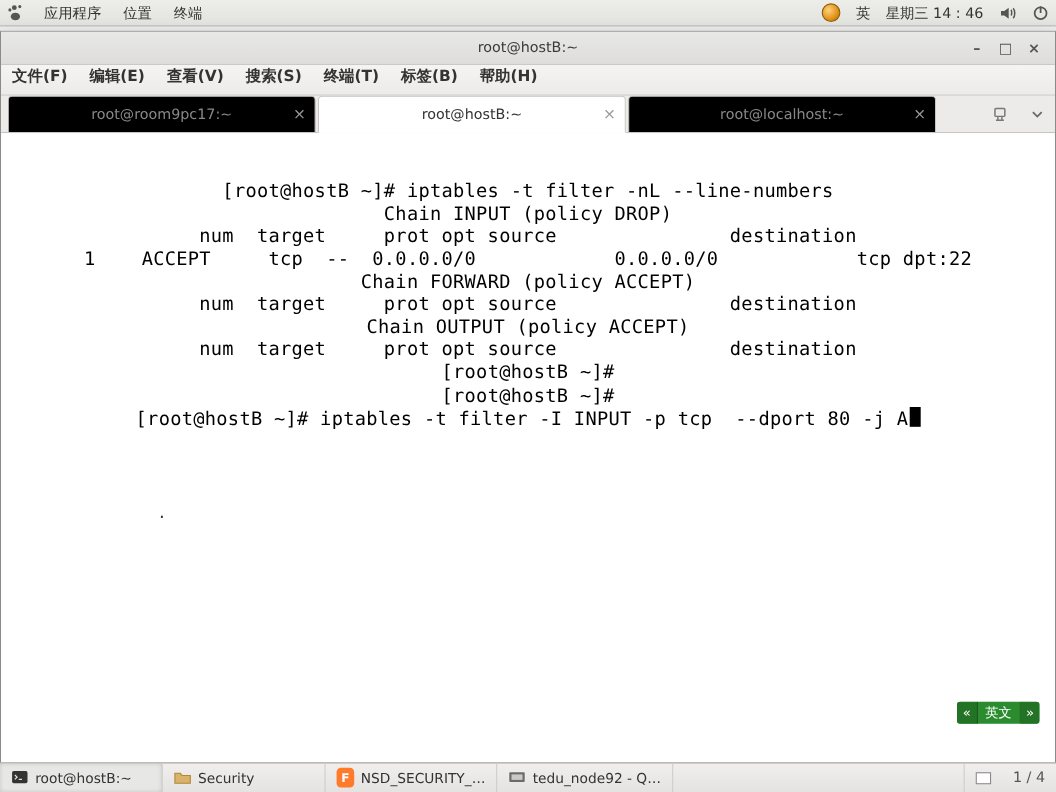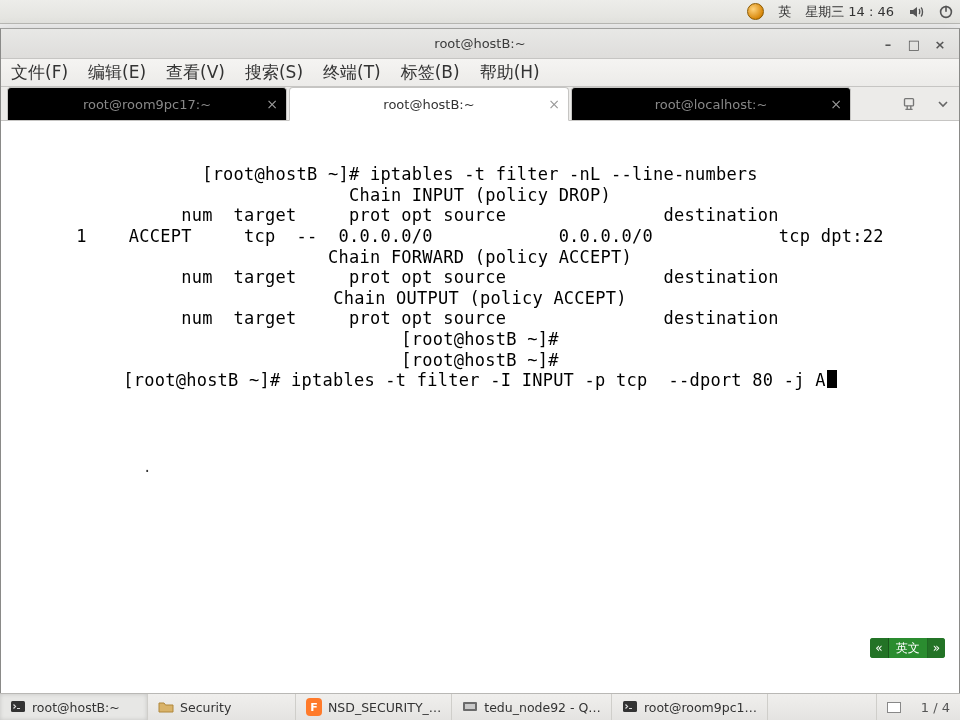--- a/index.html
+++ b/index.html
@@ -63,21 +63,22 @@
   .wbtn.max { right: 36px; }
   .wbtn.close { right: 10px; }
   .menubar {
     height: 28px;
     background: linear-gradient(#f5f4f2,#ecebe9);
     border-bottom: 1px solid #c6c5c3;
     display: flex; align-items: flex-start;
     padding: 0 6px;
     gap: 12px;
     color: #333;
-    font-size: 17px;
+    font-size: 14px;
+    font-weight: bold;
   }
   .menubar .mitem { padding: 2px 4px; cursor: pointer; }
   .tabbar {
     height: 34px;
     background: #ecebe9;
     border-bottom: 1px solid #c6c5c3;
     display: flex; align-items: stretch;
     padding-left: 6px;
     position: relative;
   }
@@ -190,20 +191,35 @@
     gap: 16px;
     font-size: 13px;
   }
   .pager .thumb { width:14px;height:11px;border:1px solid #888;background:#fff; margin-right:4px;}
   .ff-icon {width:18px;height:18px;border-radius:4px;background:#ff7a2a;display:flex;align-items:center;justify-content:center;color:#fff;font-weight:bold;font-size:11px;}
 </style>
 </head>
 <body>
 
 <div class="topbar">
+  <div class="left">
+    <span class="foot">
+      <svg viewBox="0 0 16 16" width="16" height="16">
+          <g fill="#555">
+            <circle cx="7" cy="3" r="2.2"></circle>
+            <circle cx="12" cy="2" r="1.4"></circle>
+            <circle cx="3" cy="5" r="1.4"></circle>
+            <ellipse cx="8" cy="11" rx="4.2" ry="3.4"></ellipse>
+          </g>
+        </svg>
+    </span>
+    <span class="menuitem">应用程序</span>
+    <span class="menuitem">位置</span>
+    <span class="menuitem">终端</span>
+  </div>
   <div class="right">
     <span class="circle-orange"></span>
     <span>英</span>
     <span>星期三 14 : 46</span>
     <span class="vol-icon">
       <svg viewBox="0 0 16 16" width="16" height="16">
           <path fill="#555" d="M2 6h3l4-3v10l-4-3H2z"></path>
           <path fill="none" stroke="#555" stroke-width="1.4" d="M11 5c1 .8 1 4.2 0 5M13 3.5c2 1.6 2 7.4 0 9"></path>
         </svg>
     </span>
@@ -301,26 +317,17 @@
   </div>
   <div class="task">
     <span class="ticon">
       <svg viewBox="0 0 16 16" width="16" height="16">
           <rect x="1" y="3" width="14" height="9" rx="1" fill="#6b6b6b"></rect>
           <rect x="3" y="5" width="10" height="5" fill="#c9c9c9"></rect>
         </svg>
     </span>
     <span>tedu_node92 - Q…</span>
   </div>
-  <div class="task">
-    <span class="ticon">
-      <svg viewBox="0 0 16 16" width="16" height="16">
-          <rect x="1" y="2" width="14" height="11" rx="1.5" fill="#333"></rect>
-          <path d="M3.5 5.5l2 2-2 2M7 9.5h3" stroke="#ddd" stroke-width="1.2" fill="none"></path>
-        </svg>
-    </span>
-    <span>root@room9pc1…</span>
-  </div>
   <div class="pager">
     <span class="thumb"></span>
     <span>1 / 4</span>
   </div>
 </div>
 
 </body></html>

